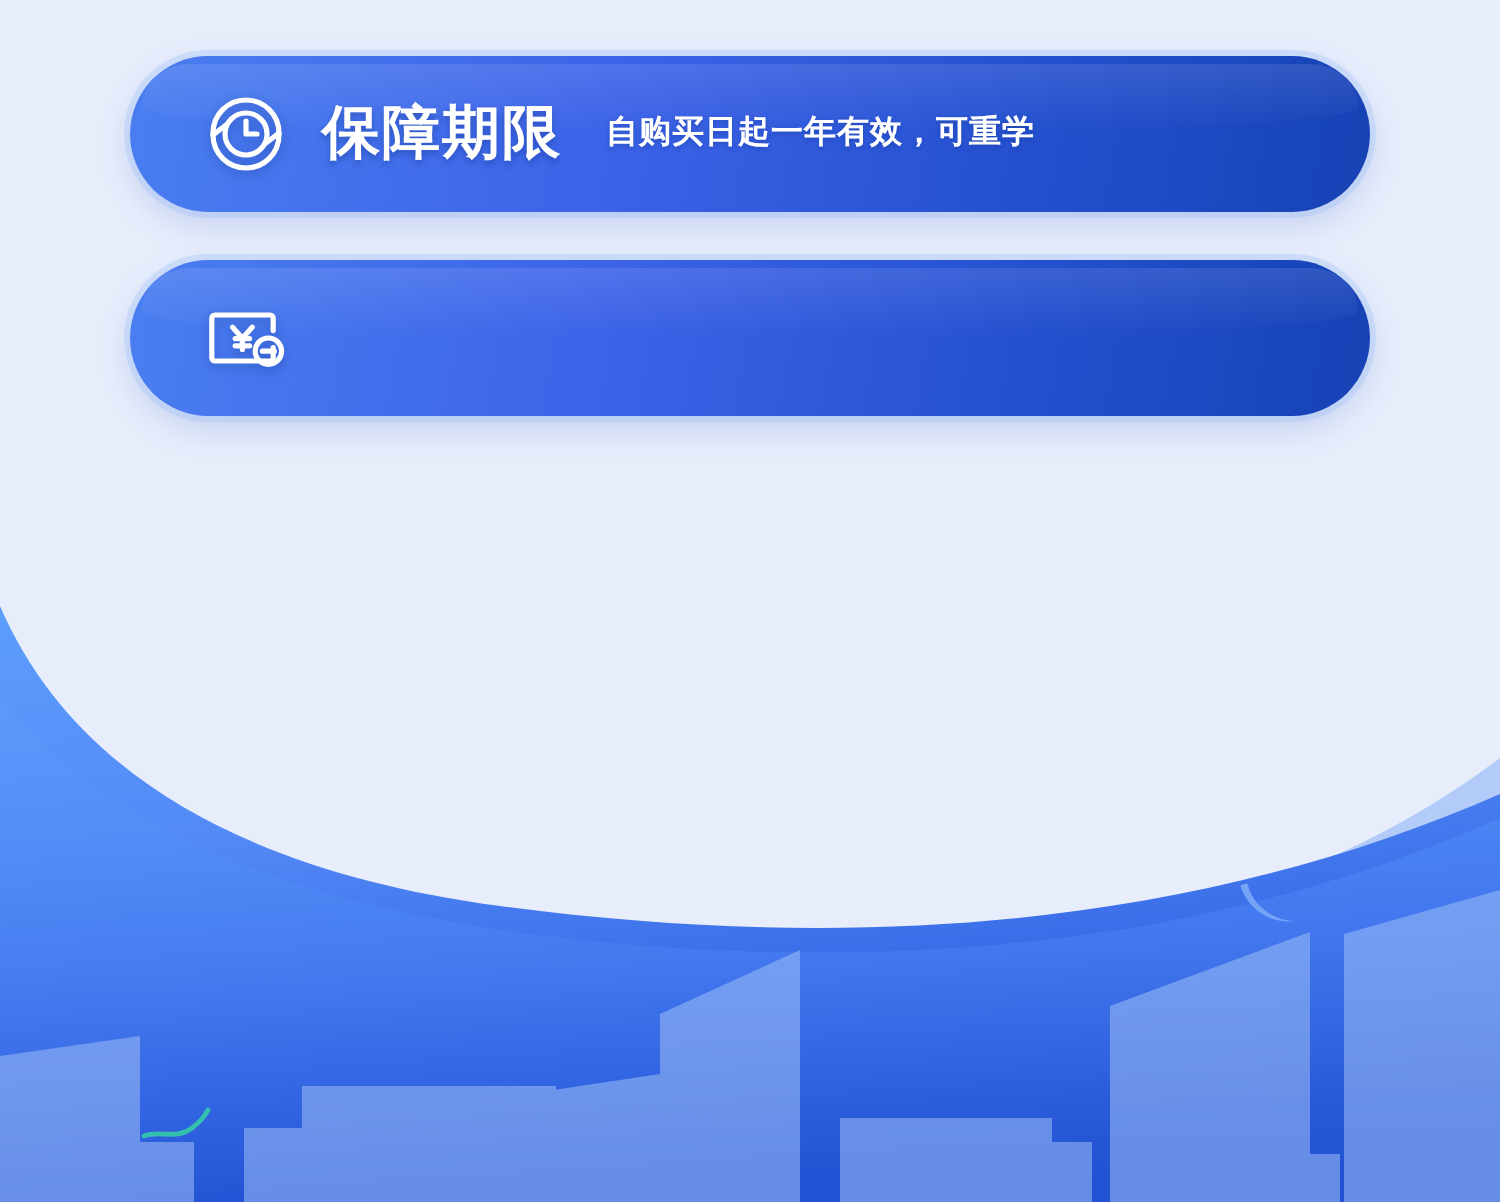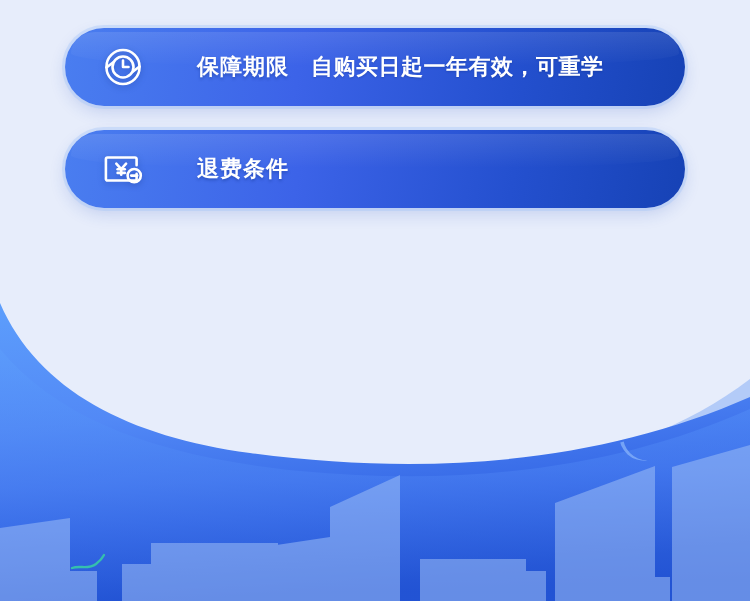--- a/index.html
+++ b/index.html
@@ -60,33 +60,32 @@
     width: 44px;
     height: 44px;
     flex: 0 0 44px;
     display: block;
     margin-right: 16px;
     filter: drop-shadow(0 2px 3px rgba(10,40,120,0.30));
     position: relative;
     z-index: 2;
   }
   .banner-title {
-    font-size: 22px;
+    font-size: 29px;
     font-weight: bold;
     color: #ffffff;
     letter-spacing: 1px;
     line-height: 1;
     text-shadow: 0 2px 3px rgba(10,40,120,0.35);
     position: relative;
     z-index: 2;
     white-space: nowrap;
-    margin-left: 36px;
   }
   .banner-desc {
-    font-size: 22px;
+    font-size: 16px;
     font-weight: bold;
     color: #ffffff;
     line-height: 1;
     margin-left: 22px;
     letter-spacing: 0.5px;
     text-shadow: 0 1px 2px rgba(10,40,120,0.30);
     position: relative;
     z-index: 2;
     white-space: nowrap;
   }
@@ -132,21 +131,20 @@
         <g fill="none" stroke="#ffffff" stroke-width="2.6" stroke-linecap="round" stroke-linejoin="round">
           <path d="M6.5 10.5 h27.5 a1.6 1.6 0 0 1 1.6 1.6 v6.2 M35.6 26.8 v5.1 a1.6 1.6 0 0 1 -1.6 1.6 h-27.5 a1.6 1.6 0 0 1 -1.6 -1.6 v-19.8 a1.6 1.6 0 0 1 1.6 -1.6"></path>
           <path d="M15.3 16.6 L20.2 22.1 L25.1 16.6"></path>
           <path d="M16.6 22.3 h7.2"></path>
           <path d="M16.6 25.9 h7.2"></path>
           <path d="M20.2 22.1 v5.6"></path>
           <circle cx="33.2" cy="28.6" r="6.6"></circle>
           <path d="M30.2 28.6 h6"></path>
         </g>
       </svg>
-      <span class="banner-title">退费条件</span>
     </div>
 
   </div>
 
   <div class="illustration">
     <svg viewBox="0 0 750 330" preserveAspectRatio="none" aria-hidden="true">
       <defs>
         <linearGradient id="mainWave" x1="0" y1="0" x2="0.25" y2="1">
           <stop offset="0%" stop-color="#5d9efc"></stop>
           <stop offset="40%" stop-color="#5289f6"></stop>

